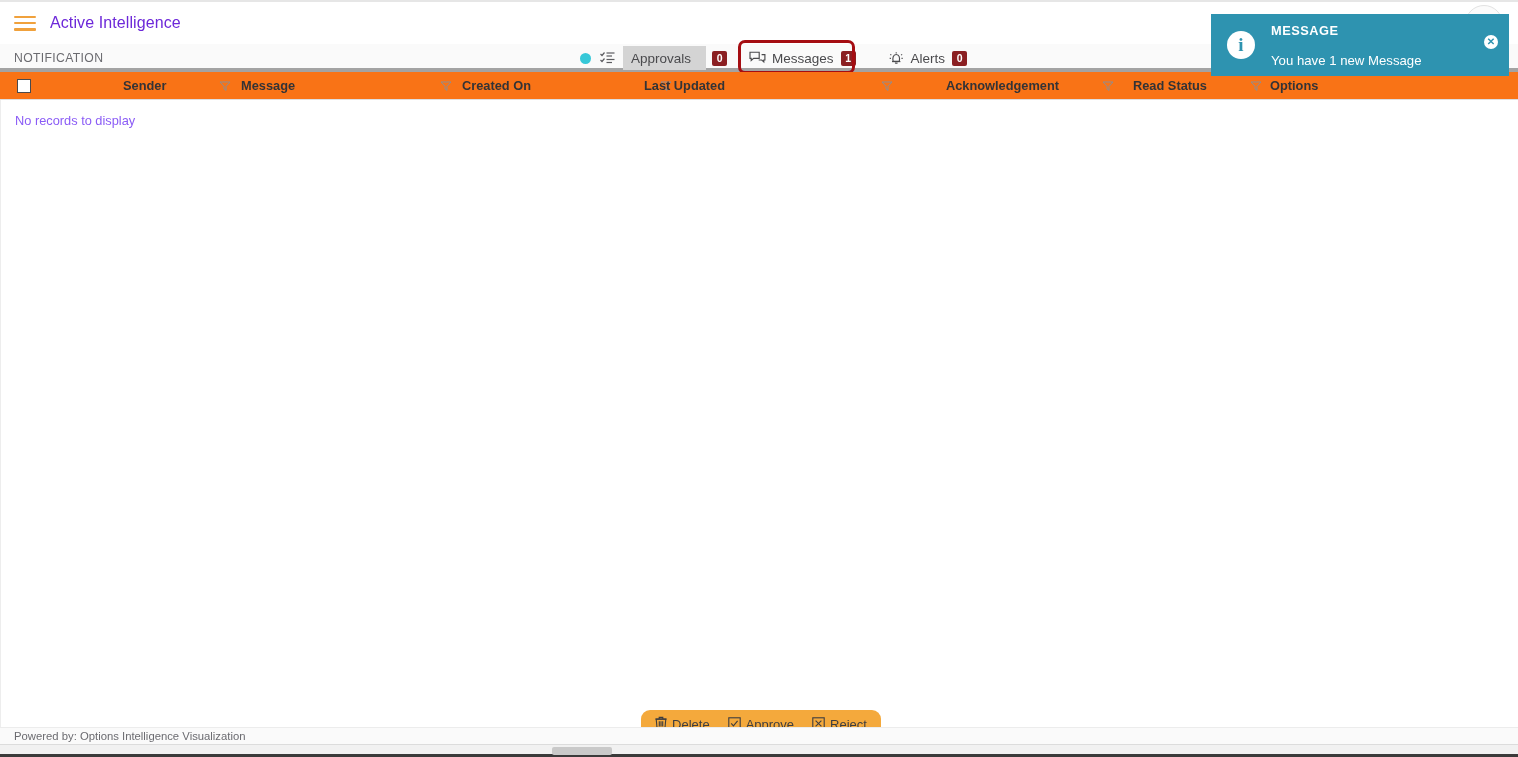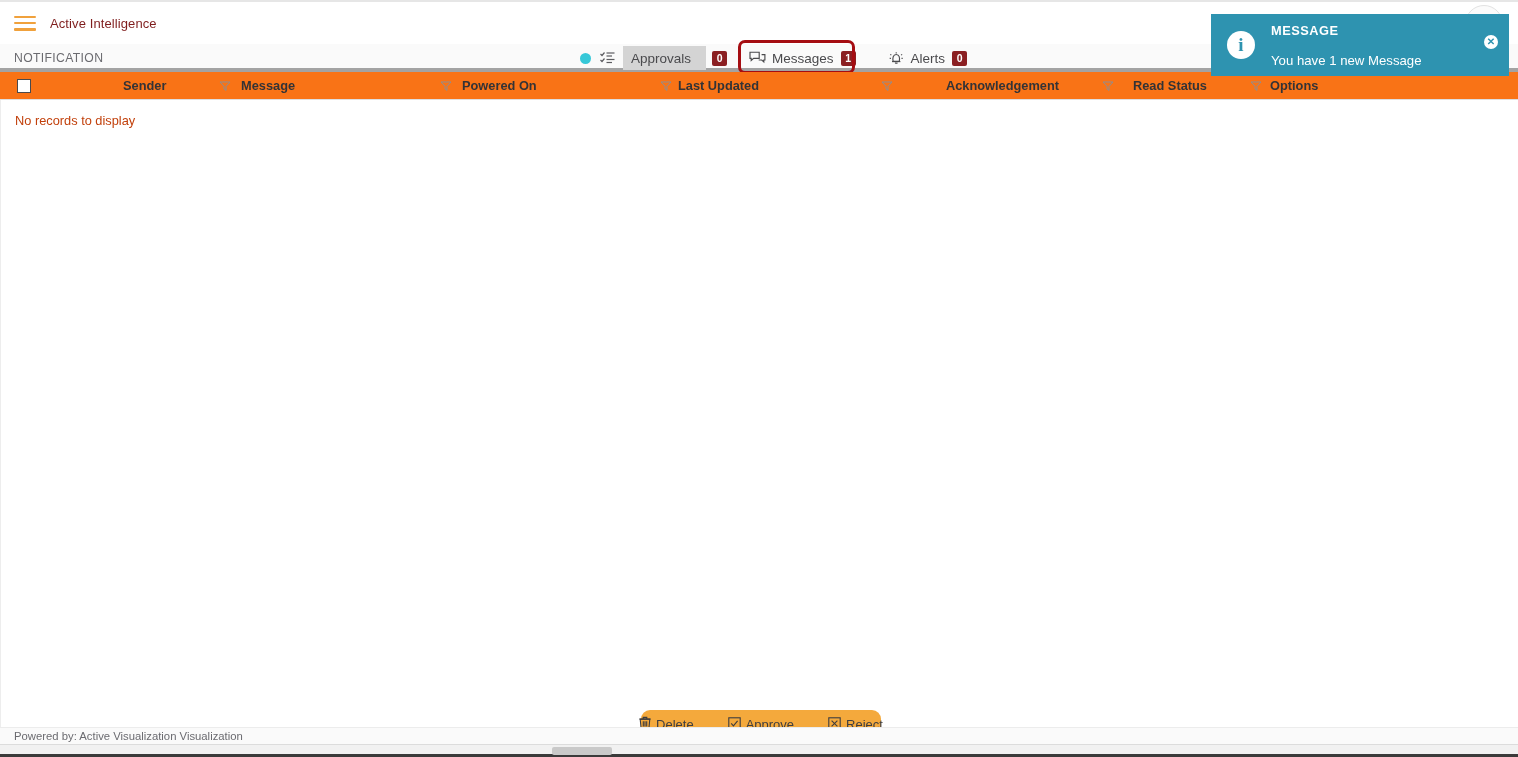--- a/index.html
+++ b/index.html
@@ -35,22 +35,22 @@
     width: 22px; height: 15px;
     display: flex; flex-direction: column; justify-content: space-between;
     cursor: pointer;
     margin-right: 14px;
   }
   .hamburger span {
     display: block; height: 2.6px; width: 22px;
     background: #f0a13c; border-radius: 1px;
   }
   .app-title {
-    font-size: 13px;
-    color: #7f1d1d;
+    font-size: 16px;
+    color: #6d28d9;
     letter-spacing: .1px;
     white-space: nowrap;
   }
   .avatar-circle {
     position: absolute;
     right: 15px; top: 3px;
     width: 38px; height: 38px;
     border-radius: 50%;
     border: 1px solid #e2e2e2;
     background: #fbfbfb;
@@ -165,34 +165,34 @@
     left: 0; top: 100px;
     width: 1518px;
     bottom: 30px;
     background: #ffffff;
     border-left: 1px solid #ededed;
   }
   .empty-msg {
     position: absolute;
     left: 14px; top: 13px;
     font-size: 12.8px;
-    color: #c2410c;
+    color: #8b5cf6;
   }
 
   
   .action-bar {
     position: absolute;
     left: 641px; bottom: 18px;
     width: 240px; height: 29px;
     background: #f4a93c;
     border-radius: 9px 9px 0 0;
     display: flex;
     align-items: center;
     justify-content: center;
-    gap: 34px;
+    gap: 18px;
     padding: 0 10px;
   }
   .action-btn {
     display: flex;
     align-items: center;
     gap: 5px;
     font-size: 13px;
     color: #3d3d3f;
     cursor: pointer;
     white-space: nowrap;
@@ -353,26 +353,26 @@
     <div class="cell" style="left:123px;">Sender</div>
 
     <svg class="filter-ico" style="left:219px;" viewBox="0 0 12 12" fill="none" stroke="#8e8e92" stroke-width="1">
         <path d="M1 2 h10 l-4 4.4 v4 l-2 -1.4 v-2.6 z"></path>
       </svg>
     <div class="cell" style="left:241px;">Message</div>
 
     <svg class="filter-ico" style="left:440px;" viewBox="0 0 12 12" fill="none" stroke="#8e8e92" stroke-width="1">
         <path d="M1 2 h10 l-4 4.4 v4 l-2 -1.4 v-2.6 z"></path>
       </svg>
-    <div class="cell" style="left:462px;">Powered On</div>
+    <div class="cell" style="left:462px;">Created On</div>
 
     <svg class="filter-ico" style="left:660px;" viewBox="0 0 12 12" fill="none" stroke="#8e8e92" stroke-width="1">
         <path d="M1 2 h10 l-4 4.4 v4 l-2 -1.4 v-2.6 z"></path>
       </svg>
-    <div class="cell" style="left:678px;">Last Updated</div>
+    <div class="cell" style="left:644px;">Last Updated</div>
 
     <svg class="filter-ico" style="left:881px;" viewBox="0 0 12 12" fill="none" stroke="#8e8e92" stroke-width="1">
         <path d="M1 2 h10 l-4 4.4 v4 l-2 -1.4 v-2.6 z"></path>
       </svg>
     <div class="cell" style="left:902px;margin-left:44px;">Acknowledgement</div>
 
     <svg class="filter-ico" style="left:1102px;" viewBox="0 0 12 12" fill="none" stroke="#8e8e92" stroke-width="1">
         <path d="M1 2 h10 l-4 4.4 v4 l-2 -1.4 v-2.6 z"></path>
       </svg>
     <div class="cell" style="left:1133px;">Read Status</div>
@@ -416,21 +416,21 @@
           <rect x="0.8" y="0.8" width="11.4" height="11.4"></rect>
           <line x1="3.6" y1="3.6" x2="9.4" y2="9.4"></line>
           <line x1="9.4" y1="3.6" x2="3.6" y2="9.4"></line>
         </svg>
       </span>
       <span>Reject</span>
     </div>
   </div>
 
   <div class="footer">
-    <div class="footer-text">Powered by: Active Visualization Visualization</div>
+    <div class="footer-text">Powered by: Options Intelligence Visualization</div>
   </div>
 
   <div class="hscroll">
     <div class="hscroll-thumb"></div>
   </div>
 
   <div class="toast">
     <div class="toast-info-icon">i</div>
     <div class="toast-body">
       <div class="toast-title">MESSAGE</div>

